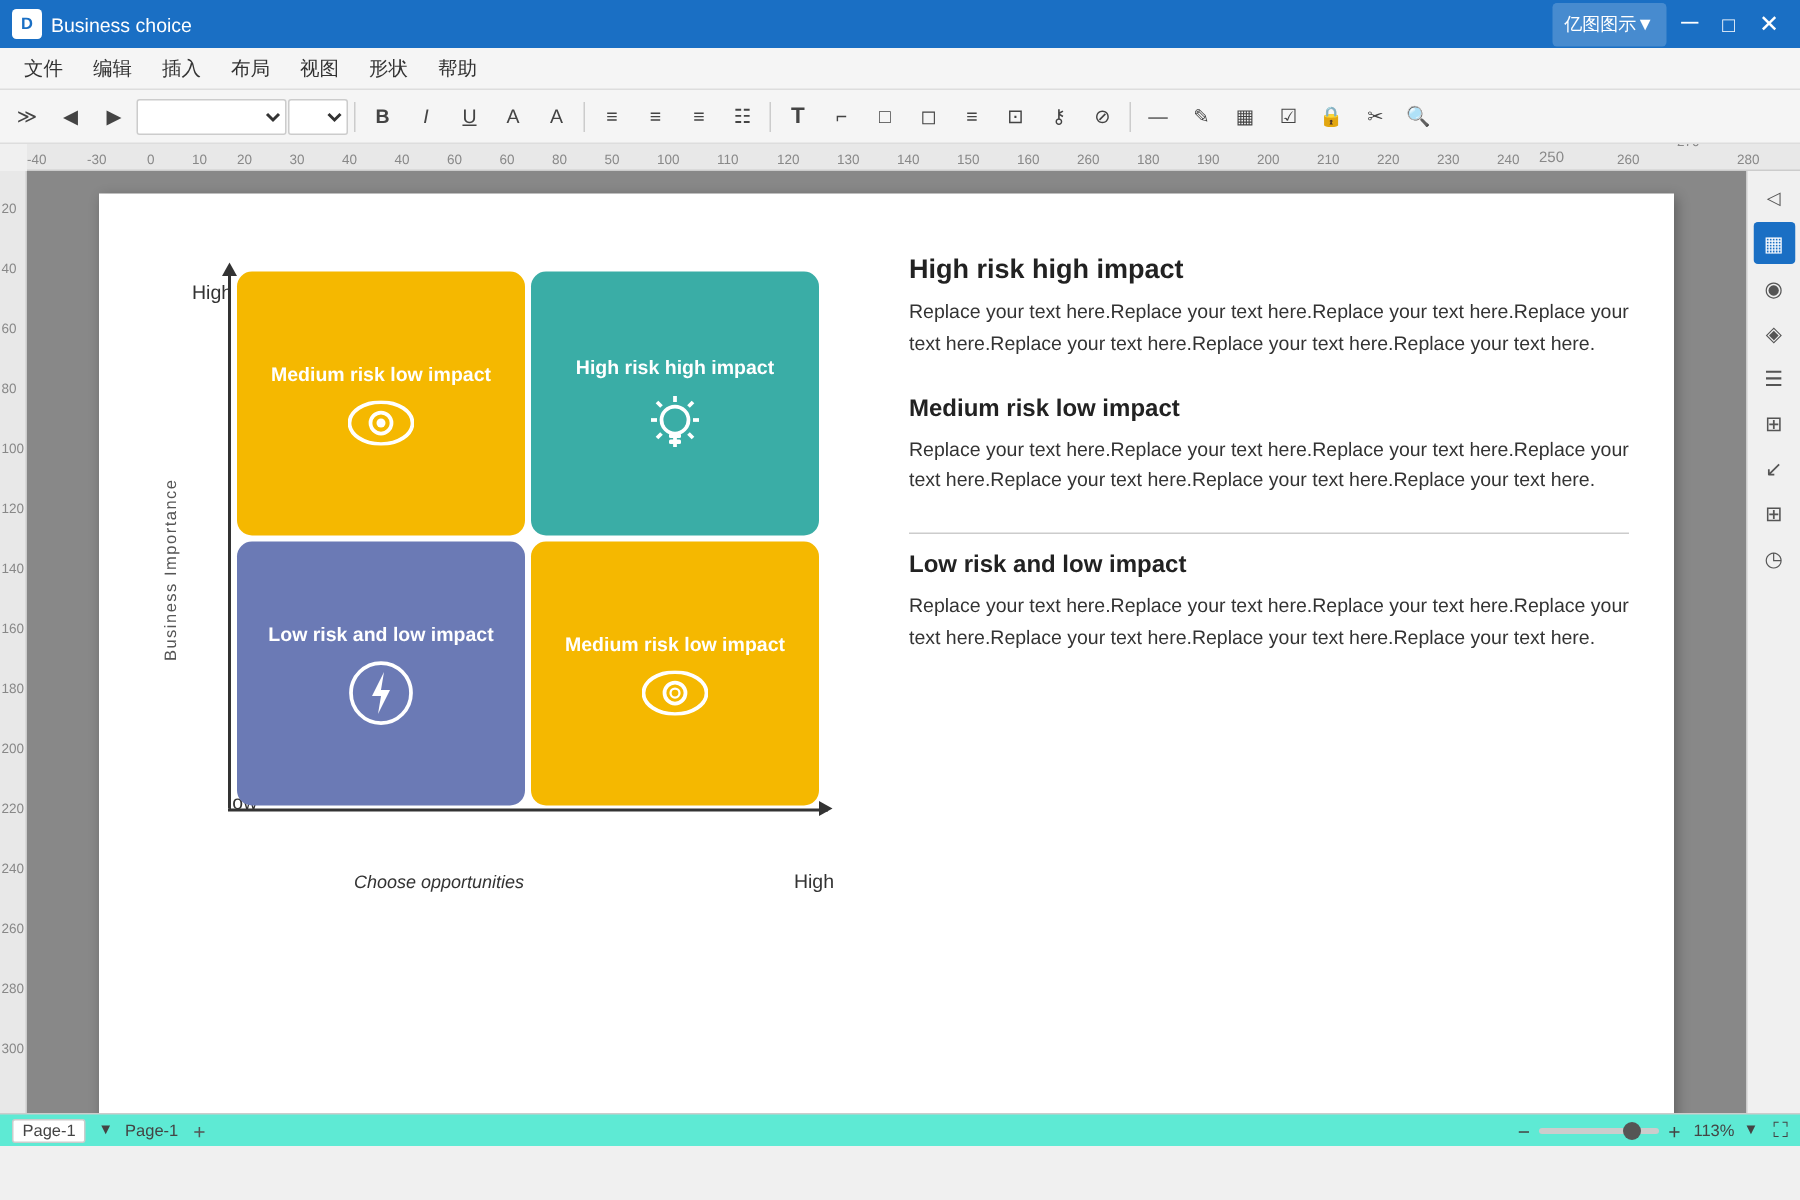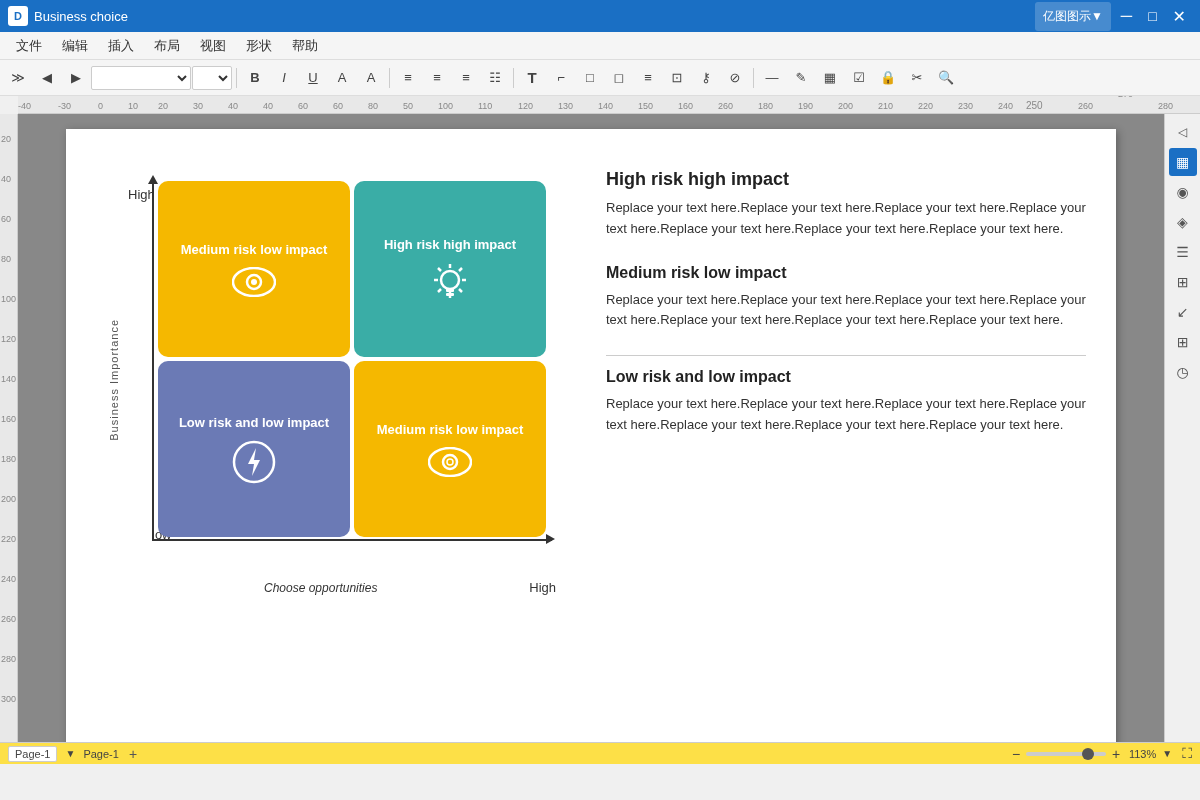--- a/index.html
+++ b/index.html
@@ -337,21 +337,21 @@
           </div>
 
           <div style="position:absolute;left:32px;top:368px;font-size:13px;color:#333;font-weight:500;padding-left:24px;">
             <span>low</span>
           </div>
 
           <div style="position:absolute;left:56px;top:380px;width:400px;height:2px;background:#333;"></div>
 
           <div style="position:absolute;left:450px;top:375px;width:0;height:0;border-top:5px solid transparent;border-bottom:5px solid transparent;border-left:9px solid #333;"></div>
 
-          <div style="position:absolute;bottom:54px;left:140px;font-size:12px;color:#333;font-style:italic;margin-left:28px;">
+          <div style="position:absolute;bottom:54px;left:140px;font-size:12px;color:#333;font-style:italic;">
             <span>Choose opportunities</span>
           </div>
 
           <div style="position:absolute;bottom:54px;right:20px;font-size:13px;color:#333;font-weight:500;">
             <span>High</span>
           </div>
 
           <div style="position:absolute;left:62px;top:22px;width:388px;height:356px;display:grid;grid-template-columns:1fr 1fr;grid-template-rows:1fr 1fr;gap:4px;">
 
             <div class="matrix-cell cell-yellow" style="background:#f5b800;border-radius:10px;display:flex;flex-direction:column;align-items:center;justify-content:center;gap:10px;color:white;font-size:14px;font-weight:bold;text-align:center;padding:12px;">
@@ -433,21 +433,21 @@
     <div class="right-btn" style="font-size:14px;">◈</div>
     <div class="right-btn" style="font-size:14px;">☰</div>
     <div class="right-btn" style="font-size:14px;">⊞</div>
     <div class="right-btn" style="font-size:14px;">↙</div>
     <div class="right-btn" style="font-size:14px;">⊞</div>
     <div class="right-btn" style="font-size:14px;">◷</div>
   </div>
 
 </div>
 
-<div id="statusbar" style="height:22px;background:#fde047;border-top:1px solid #ccc;display:flex;align-items:center;padding:0 8px;font-size:12px;color:#444;gap:8px;">
+<div id="statusbar" style="height:22px;background:#5eead4;border-top:1px solid #ccc;display:flex;align-items:center;padding:0 8px;font-size:12px;color:#444;gap:8px;">
   <span style="cursor:pointer;background:white;border:1px solid #ccc;padding:1px 6px;border-radius:2px;font-size:11px;">Page-1</span>
   <span style="font-size:10px;cursor:pointer;">▼</span>
   <span style="font-size:11px;">Page-1</span>
   <span style="font-size:14px;cursor:pointer;margin-left:2px;color:#555;">+</span>
   <div style="margin-left:auto;display:flex;align-items:center;gap:6px;">
     <span style="cursor:pointer;font-size:14px;">−</span>
     <div style="width:80px;height:4px;background:#ccc;border-radius:2px;position:relative;cursor:pointer;">
       <div style="position:absolute;left:70%;top:-4px;width:12px;height:12px;background:#555;border-radius:50%;"></div>
     </div>
     <span style="cursor:pointer;font-size:14px;">+</span>

